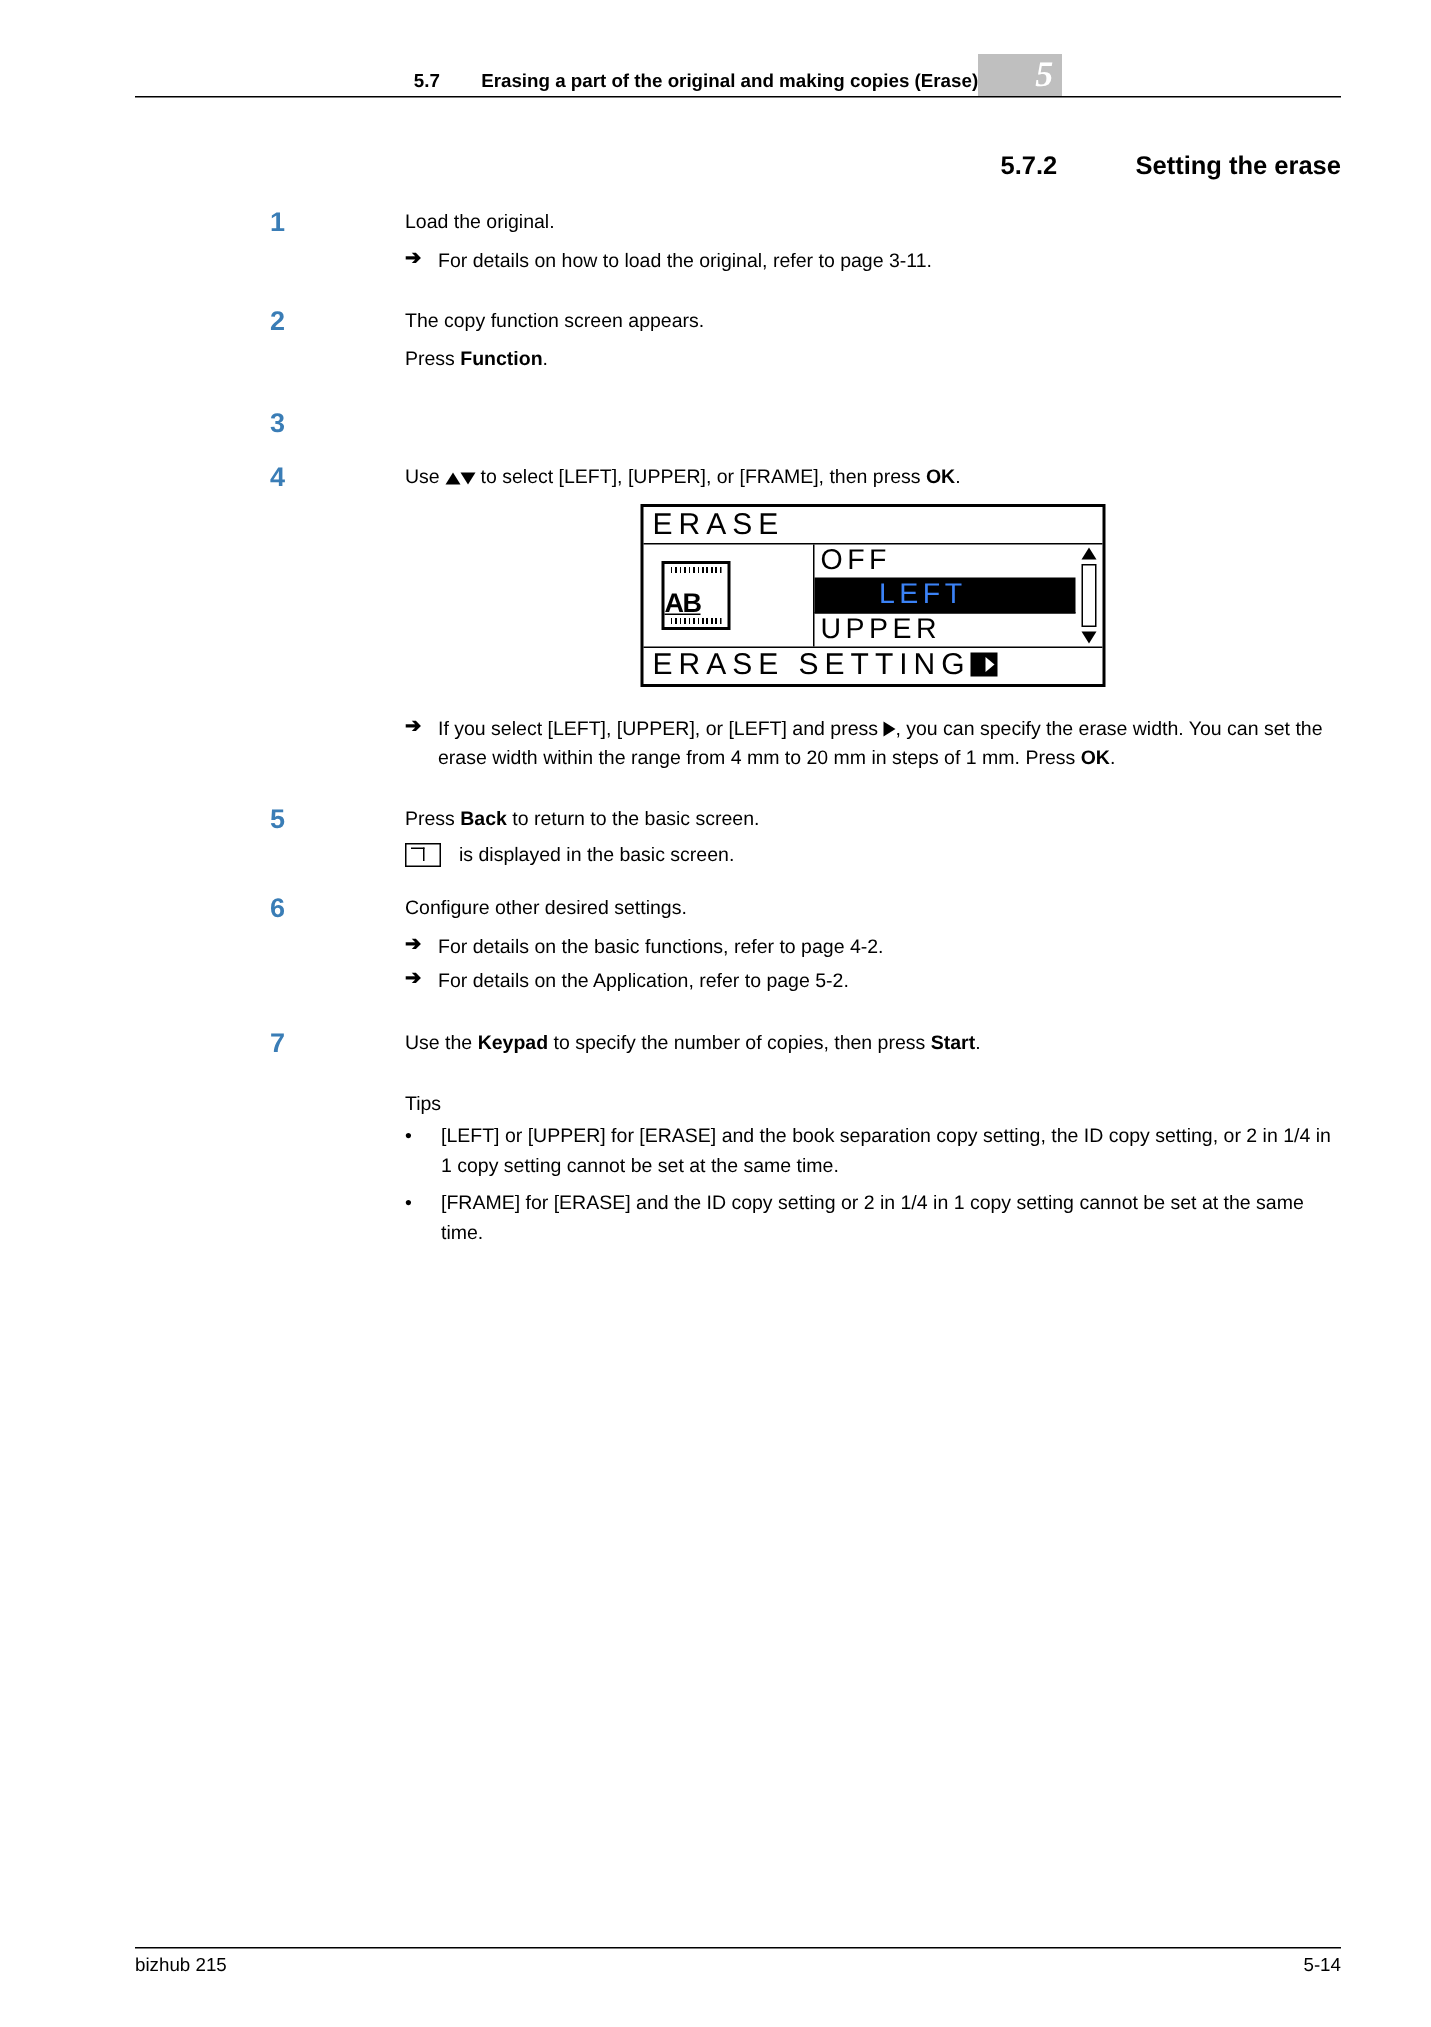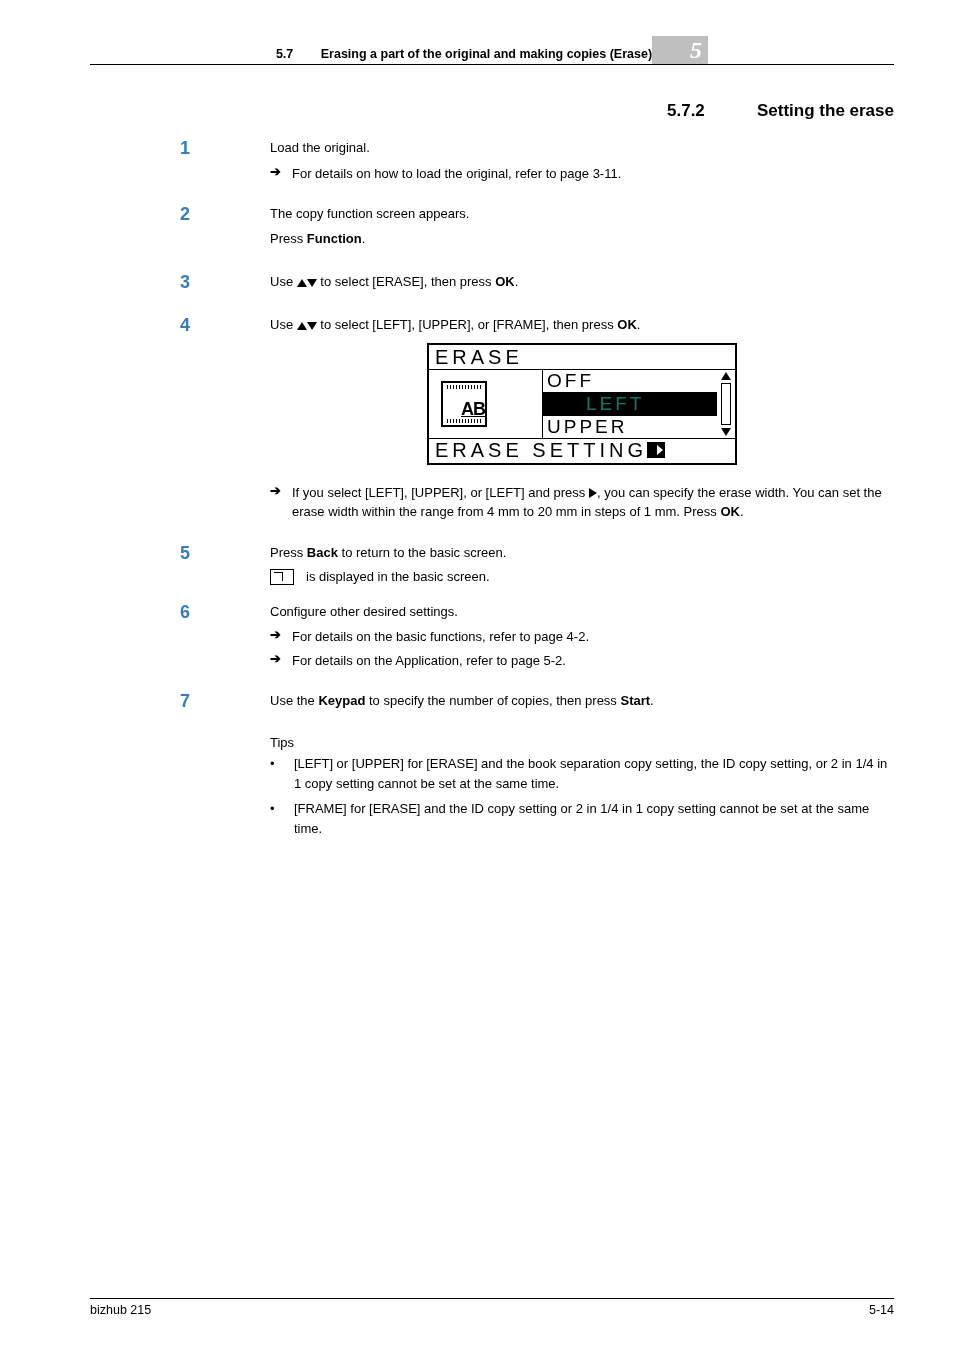--- a/index.html
+++ b/index.html
@@ -116,42 +116,42 @@
     display: flex;
   }
   .lcd-icon {
     width: 62px;
     display:flex; align-items:center; justify-content:center;
     padding: 4px;
   }
   .lcd-icon .ab {
     border: 2px solid #000;
     width: 42px; height: 42px; position: relative;
-    display:flex; align-items:flex-end; justify-content:flex-end;
+    display:flex; align-items:flex-end; justify-content:flex-start;
   }
   .lcd-icon .ab .dots-top, .lcd-icon .ab .dots-bottom {
     position: absolute; left:4px; right:4px; height:4px;
     background: repeating-linear-gradient(90deg,#000 0 1px, transparent 1px 3px);
   }
   .lcd-icon .ab .dots-top { top:2px; }
   .lcd-icon .ab .dots-bottom { bottom:2px; }
   .lcd-icon .ab .letters {
     font-size: 18px; font-weight:bold; letter-spacing:-1px;
     text-decoration: underline; line-height:1; padding-bottom:7px;
   }
   .lcd-options {
     flex:1; border-left: 1.5px solid #000; margin-left: 43px;
   }
   .lcd-options .opt {
     font-size: 19px; letter-spacing: 3px; padding: 0 4px;
     border-bottom: 1px solid #000;
     font-family: Arial, sans-serif;
   }
   .lcd-options .opt:last-child { border-bottom: none; }
-  .lcd-options .opt.sel { background:#000; color:#0f766e;padding-left:43px; }
+  .lcd-options .opt.sel { background:#000; color:#3b82f6;padding-left:43px; }
   .lcd-scroll {
     width: 18px; display:flex; flex-direction:column; justify-content: space-between;
     align-items:center; padding: 2px 0;
   }
   .lcd-scroll .up, .lcd-scroll .down {
     width:0; height:0; border-left:5px solid transparent; border-right:5px solid transparent;
   }
   .lcd-scroll .up { border-bottom:8px solid #000; }
   .lcd-scroll .down { border-top:8px solid #000; }
   .lcd-scroll .bar { width:8px; flex:1; border:1px solid #000; margin:3px 0; background:#fff; }
@@ -222,23 +222,20 @@
       </li>
       <li>
         <div class="stepnum">2</div>
         <div class="stepbody">
           <p>The copy function screen appears.</p>
           <p><span>Press </span><span class="bold">Function</span><span>.</span></p>
         </div>
       </li>
       <li>
         <div class="stepnum">3</div>
-        <div class="stepbody">
-          <p><span>Use </span><span class="tri-up"></span><span class="tri-down"></span><span> to select [ERASE], then press </span><span class="bold">OK</span><span>.</span></p>
-        </div>
       </li>
       <li>
         <div class="stepnum">4</div>
         <div class="stepbody">
           <p><span>Use </span><span class="tri-up"></span><span class="tri-down"></span><span> to select [LEFT], [UPPER], or [FRAME], then press </span><span class="bold">OK</span><span>.</span></p>
           <div class="lcd-wrap">
             <div class="lcd">
               <div class="lcd-title">ERASE</div>
               <div class="lcd-mid">
                 <div class="lcd-icon">

